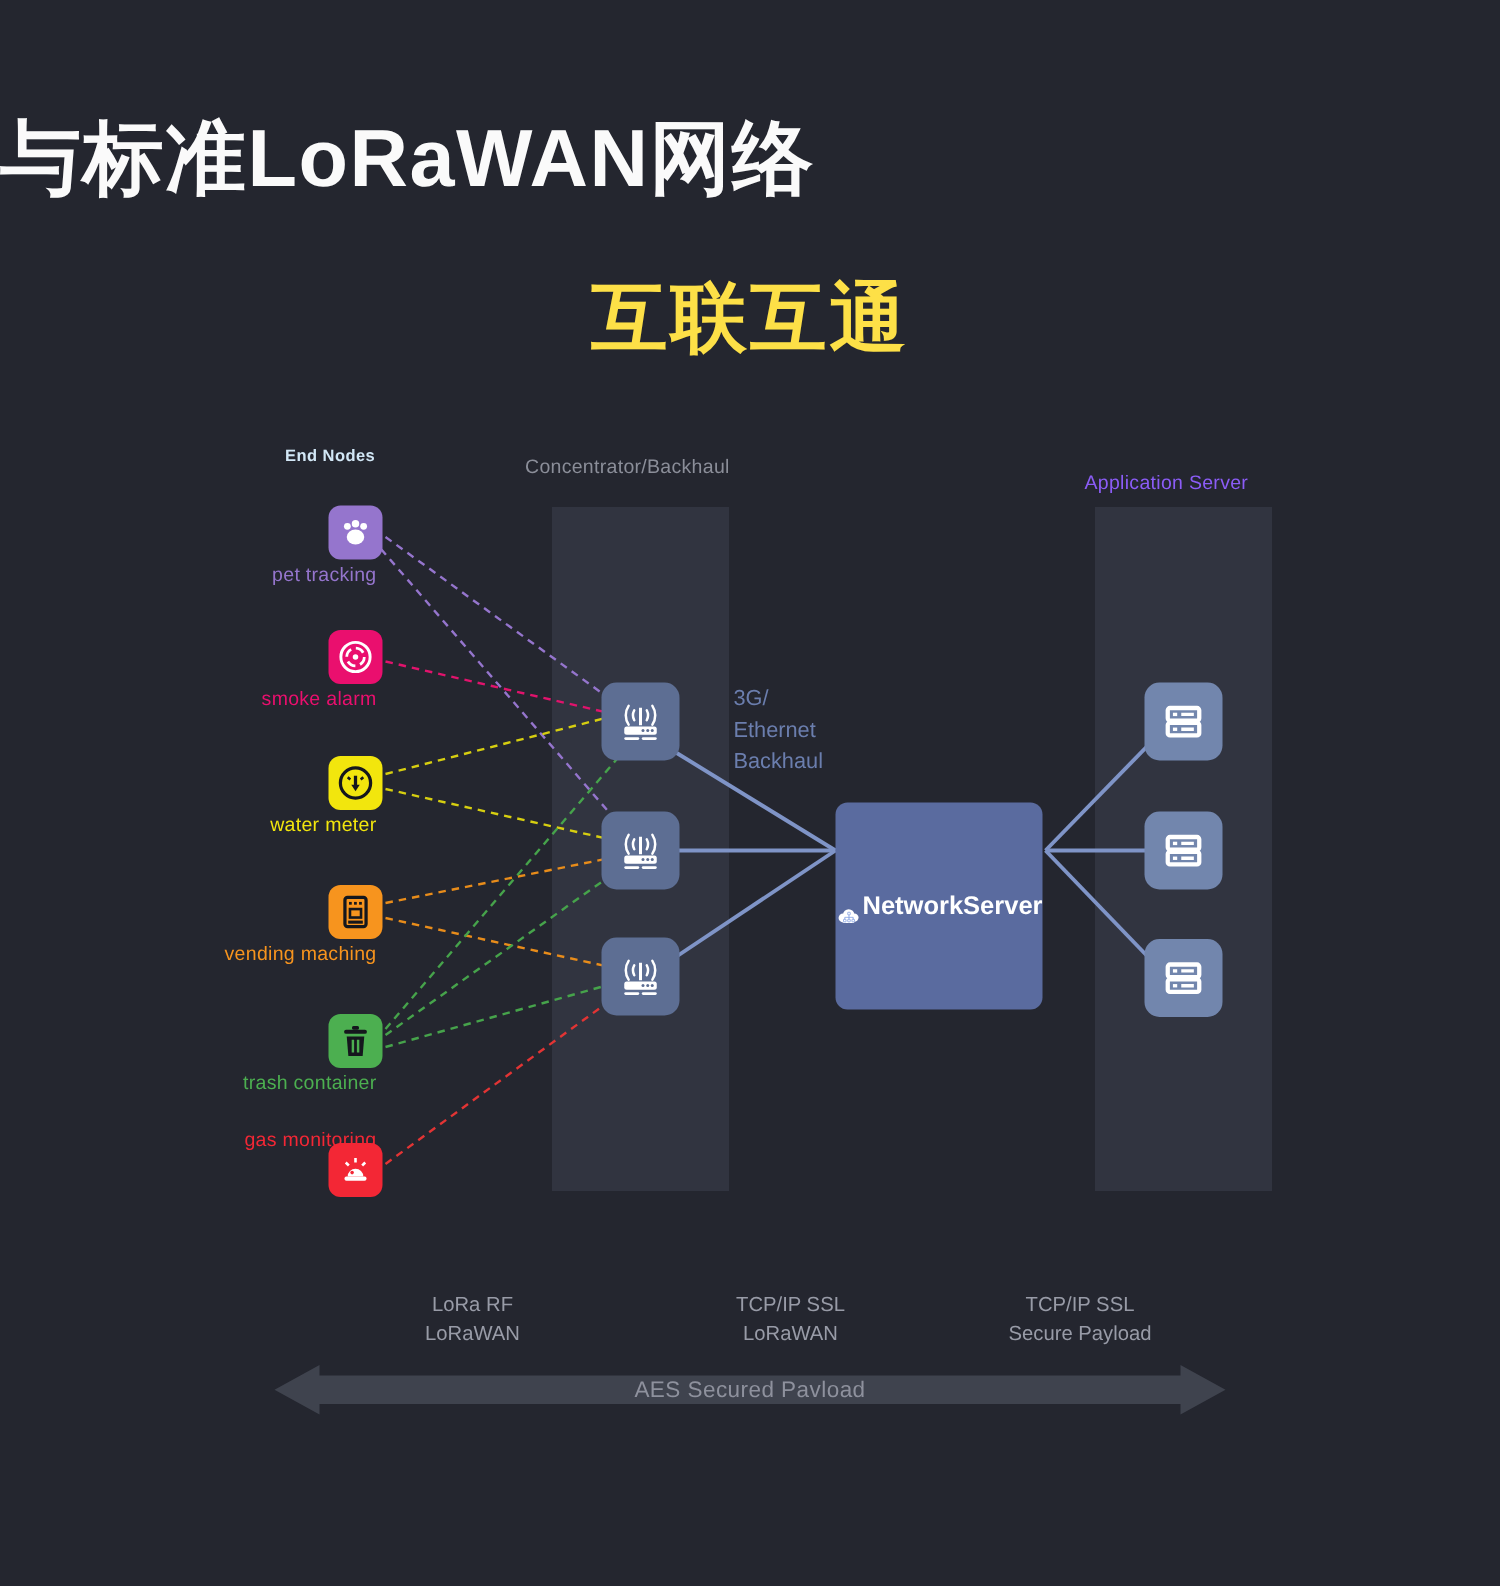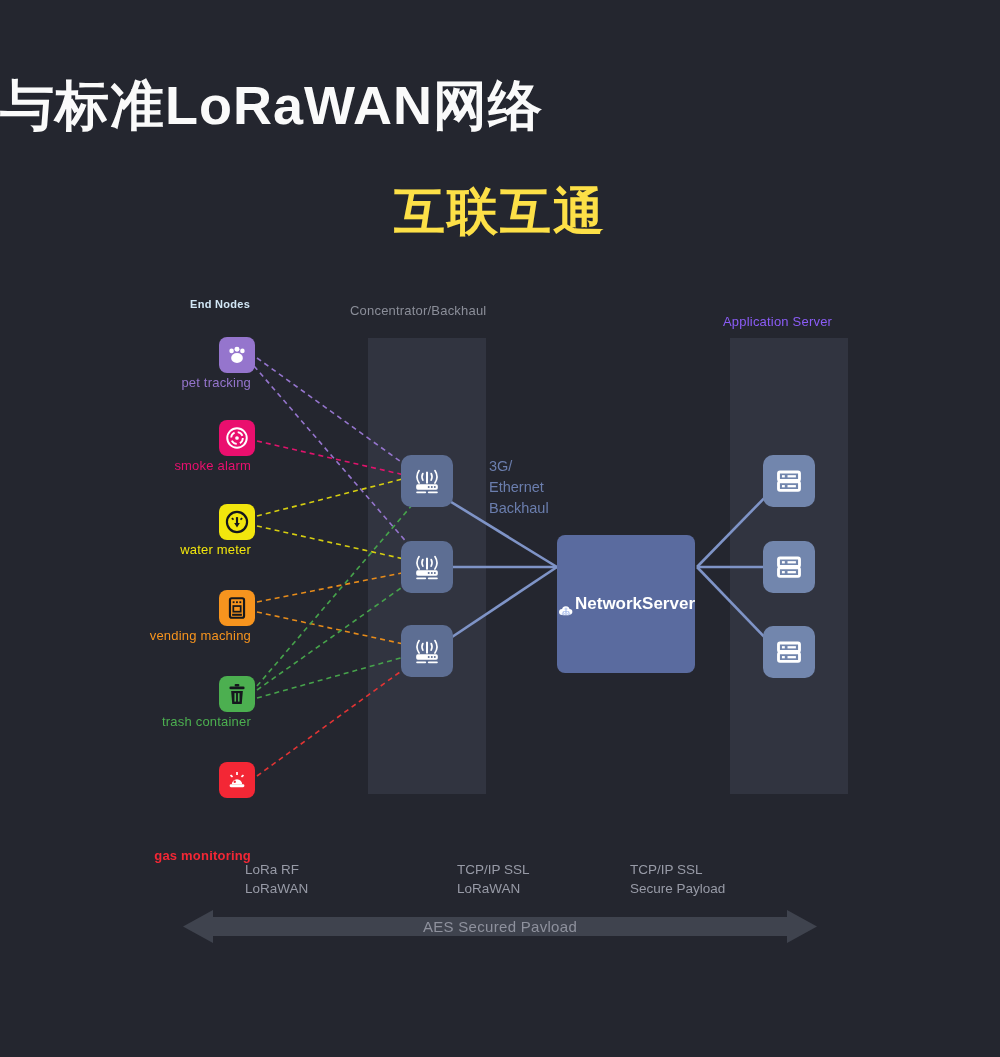--- a/index.html
+++ b/index.html
@@ -51,21 +51,21 @@
     left:557px;top:495px;width:138px;height:138px;border-radius:8px;background:#5a6b9f;z-index:2;
     display:flex;align-items:center;margin-top:40px;
   }
   .ns-box svg{margin-top:14px;}
   .ns-line{font-size:17px;font-weight:700;color:#ffffff;line-height:20px;text-align:center;}
   
   .backhaul{
     left:489px;top:456px;font-size:14.5px;font-weight:400;color:#6b7eae;line-height:21px;z-index:2;
   }
   
-  .proto{top:861px;font-size:13.5px;color:#989ba7;line-height:18.5px;text-align:left;z-index:2;}
+  .proto{top:861px;font-size:13.5px;color:#989ba7;line-height:18.5px;text-align:center;z-index:2;}
   .proto-1{left:245px;width:140px;}
   .proto-2{left:457px;width:140px;}
   .proto-3{left:630px;width:180px;}
   
   .arrow-label{
     left:350px;top:918px;width:300px;text-align:center;
     font-size:15px;color:#8e919d;letter-spacing:.3px;z-index:2;
   }
 </style>
 </head>
@@ -160,21 +160,21 @@
   <div class="abs node-icon" style="left: 219px; top: 762px; background: rgb(243, 39, 53);">
     <svg width="26" height="26" viewBox="0 0 24 24">
       <path d="M7.2,16 A4.8,4.8 0 0 1 16.8,16 Z" fill="#fff"></path>
       <rect x="5.2" y="16" width="13.6" height="2.6" rx="1.2" fill="#fff"></rect>
       <line x1="12" y1="4.6" x2="12" y2="7.4" stroke="#fff" stroke-width="1.6"></line>
       <line x1="6" y1="7.4" x2="7.9" y2="9.2" stroke="#fff" stroke-width="1.6"></line>
       <line x1="18" y1="7.4" x2="16.1" y2="9.2" stroke="#fff" stroke-width="1.6"></line>
       <circle cx="9.9" cy="13.6" r="1.1" fill="#f32735"></circle>
     </svg>
   </div>
-  <div class="abs node-label" style="top: 848px; color: rgb(243, 39, 53); font-weight: bold;">gas monitoring</div>
+  <div class="abs node-label" style="top: 752px; color: rgb(243, 39, 53);">gas monitoring</div>
 
 </div>
 
 <div>
   <div class="abs gw-icon" style="top:455px;">
     <svg width="40" height="40" viewBox="0 0 48 48">
       <line x1="24" y1="13" x2="24" y2="27" stroke="#fff" stroke-width="2.4"></line>
       <path d="M19,15 A8.5,8.5 0 0 0 19,23" fill="none" stroke="#fff" stroke-width="2" stroke-linecap="round"></path>
       <path d="M14.5,11.5 A13.5,13.5 0 0 0 14.5,26.5" fill="none" stroke="#fff" stroke-width="2" stroke-linecap="round"></path>
       <path d="M29,15 A8.5,8.5 0 0 1 29,23" fill="none" stroke="#fff" stroke-width="2" stroke-linecap="round"></path>

